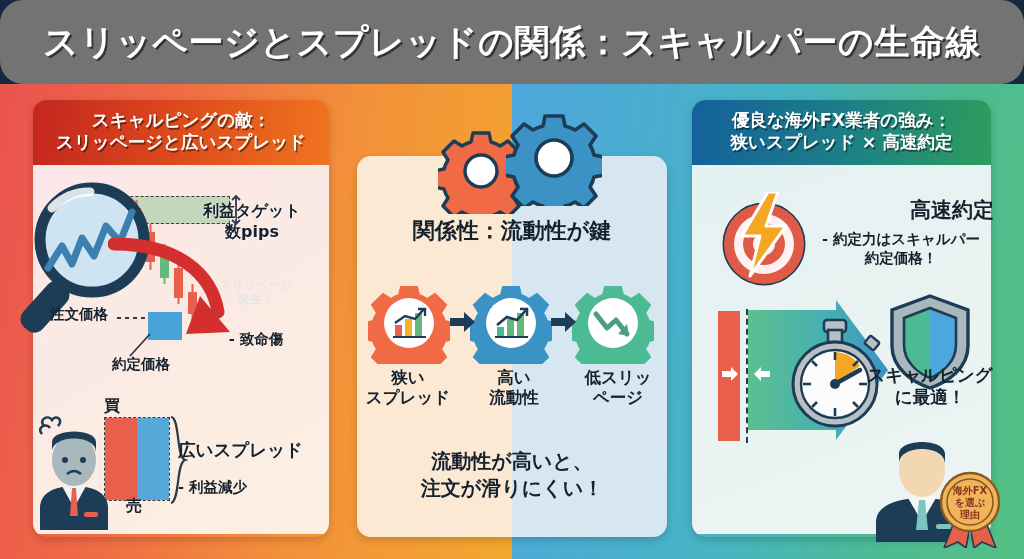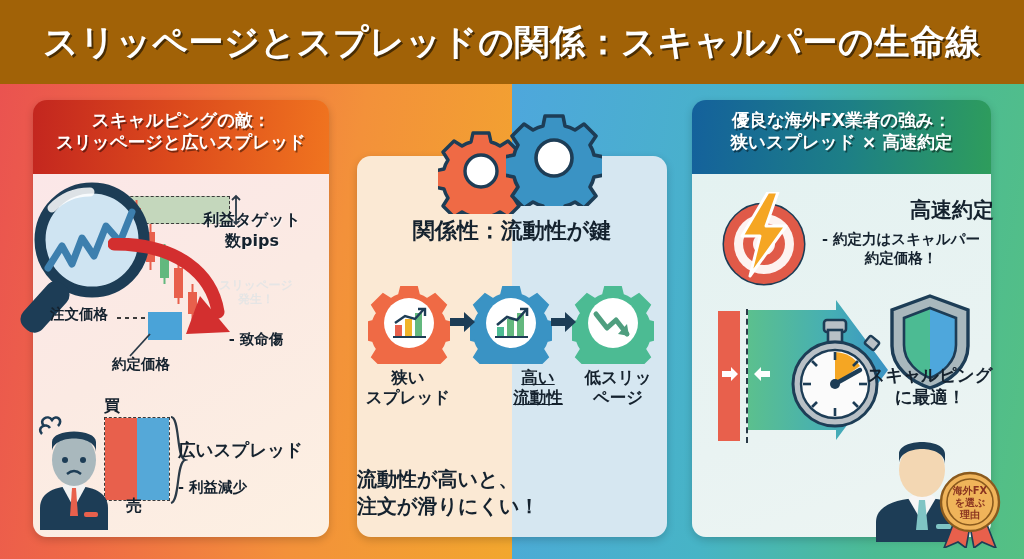--- a/index.html
+++ b/index.html
@@ -9,34 +9,34 @@
     background:#12293f;
   }
   #stage{position:relative;width:1024px;height:559px;overflow:hidden;}
 
   
   .bg-band{position:absolute;top:84px;height:475px;width:512px;}
   .bg-left{left:0;background:linear-gradient(100deg,#ea5350 0%,#ef6a45 28%,#f3913a 62%,#f2a72e 100%);}
   .bg-right{left:512px;background:linear-gradient(100deg,#4ea7dc 0%,#47b4c6 45%,#4cbb93 75%,#55c083 100%);}
 
   
-  .titlebar{position:absolute;left:0;top:0;width:1024px;height:84px;background:#a16207;}
+  .titlebar{position:absolute;left:0;top:0;width:1024px;height:84px;background:#737373;border-radius:23px;}
   .title-text{
     position:absolute;left:0;top:0;width:1024px;height:84px;
     display:flex;align-items:center;justify-content:center;
     color:#fff;font-size:35px;font-weight:bold;letter-spacing:.5px;
     text-shadow:2px 2px 0 rgba(0,0,0,.55);
     white-space:nowrap;
   }
 
   
   .card{position:absolute;border-radius:14px;overflow:hidden;
         box-shadow:0 3px 8px rgba(0,0,0,.18);}
   .card-head{
-    width:100%;box-sizing:border-box;padding:9px 8px 20px;
+    width:100%;box-sizing:border-box;padding:9px 8px 11px;
     text-align:center;color:#fff;font-weight:bold;font-size:17.5px;line-height:1.28;
     text-shadow:1.5px 1.5px 0 rgba(0,0,0,.45);
   }
   .card-body{position:relative;width:100%;}
 
   
   #card-left{left:33px;top:100px;width:296px;height:437px;}
   #card-left .card-head{background:linear-gradient(95deg,#c3261f 0%,#dc4a1c 48%,#f0741f 100%);}
   #card-left .card-body{height:369px;background:linear-gradient(150deg,#fbe7e8 0%,#fbeae3 45%,#fdf0e2 100%);}
 
@@ -47,37 +47,37 @@
   
   #card-right{left:692px;top:100px;width:299px;height:437px;}
   #card-right .card-head{background:linear-gradient(95deg,#14619c 0%,#1d7f86 52%,#2e9d5c 100%);text-align:center;}
   #card-right .card-body{height:369px;background:linear-gradient(160deg,#e4f2f1 0%,#e9f3f2 60%,#edf5f3 100%);}
 
   
   .jp{font-family:"DejaVu Sans","Liberation Sans",sans-serif;font-weight:bold;color:#15222e;}
   .abs{position:absolute;}
 
   
-  #lbl-profit{left:192px;top:209px;width:120px;text-align:center;font-size:16px;line-height:1.32;}
+  #lbl-profit{left:192px;top:200px;width:120px;text-align:center;font-size:16px;line-height:1.32;}
   #lbl-slip{left:196px;top:278px;width:120px;text-align:center;color:#e5e5e5;font-size:12px;line-height:1.2;}
   #lbl-slip-sub{left:196px;top:330px;width:120px;text-align:center;color:#15222e;font-size:14.5px;}
   #lbl-order{left:50px;top:305px;font-size:14.5px;}
   #lbl-fill{left:112px;top:355px;font-size:14.5px;}
   #lbl-buy{left:104px;top:396px;font-size:16px;}
   #lbl-sell{left:126px;top:496px;font-size:16px;}
   #lbl-wide{left:178px;top:440px;width:140px;font-size:17.5px;line-height:1.25;}
   #lbl-wide-sub{left:178px;top:478px;width:140px;font-size:14.5px;}
 
   
   #mid-title{left:357px;top:216px;width:310px;text-align:center;font-size:22px;}
   .gear-label{position:absolute;text-align:center;font-size:16.5px;line-height:1.22;}
   #g1-label{left:356px;top:368px;width:104px;}
-  #g2-label{left:490px;top:368px;width:96px;text-decoration:underline;}
+  #g2-label{left:466px;top:368px;width:96px;}
   #g3-label{left:566px;top:368px;width:104px;}
-  #mid-foot{left:357px;top:466px;width:310px;font-size:20px;line-height:1.35;}
+  #mid-foot{left:357px;top:448px;width:310px;text-align:center;font-size:20px;line-height:1.35;}
 
   
   #r-fast{left:872px;top:196px;width:160px;text-align:center;font-size:21px;}
   #r-fast-sub{left:812px;top:230px;width:178px;text-align:center;font-size:14.5px;line-height:1.3;}
   #r-scalp{left:860px;top:365px;width:140px;text-align:center;font-size:17.5px;line-height:1.25;}
 
   
   .target-box{position:absolute;left:110px;top:196px;width:120px;height:28px;
     background:rgba(120,190,130,.42);border:1.6px dashed #3b3b3b;box-sizing:border-box;}
   .fill-box{position:absolute;left:148px;top:312px;width:34px;height:28px;background:#4aa3d8;}

